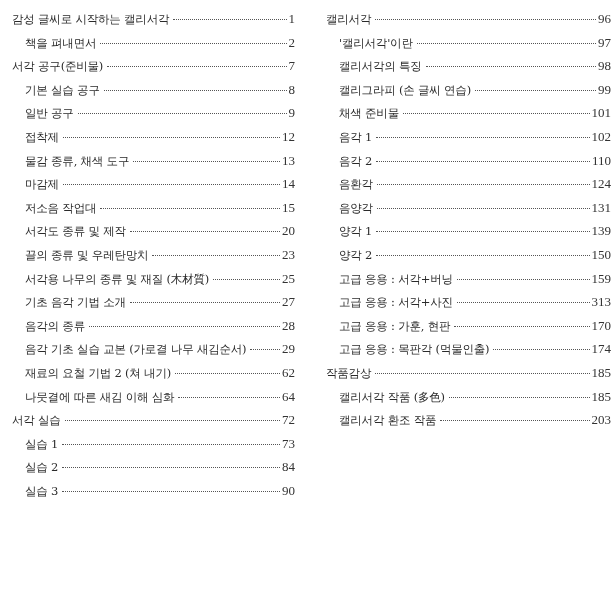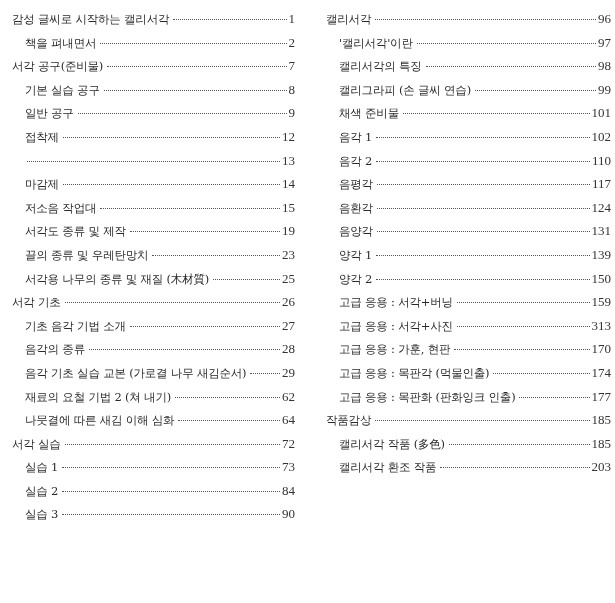--- a/index.html
+++ b/index.html
@@ -44,53 +44,49 @@
     <span class="label">일반 공구</span>
     <span class="leader"></span>
     <span class="page">9</span>
   </div>
     <div class="row l2">
     <span class="label">접착제</span>
     <span class="leader"></span>
     <span class="page">12</span>
   </div>
     <div class="row l2">
+    <span class="label">물감 종류, 채색 도구</span>
     <span class="leader"></span>
     <span class="page">13</span>
   </div>
     <div class="row l2">
     <span class="label">마감제</span>
     <span class="leader"></span>
     <span class="page">14</span>
   </div>
     <div class="row l2">
     <span class="label">저소음 작업대</span>
     <span class="leader"></span>
     <span class="page">15</span>
   </div>
     <div class="row l2">
     <span class="label">서각도 종류 및 제작</span>
     <span class="leader"></span>
-    <span class="page">19</span>
+    <span class="page">20</span>
   </div>
     <div class="row l2">
     <span class="label">끌의 종류 및 우레탄망치</span>
     <span class="leader"></span>
     <span class="page">23</span>
   </div>
     <div class="row l2">
     <span class="label">서각용 나무의 종류 및 재질 (木材質)</span>
     <span class="leader"></span>
     <span class="page">25</span>
   </div>
-    <div class="row">
-    <span class="label">서각 기초</span>
-    <span class="leader"></span>
-    <span class="page">26</span>
-  </div>
     <div class="row l2">
     <span class="label">기초 음각 기법 소개</span>
     <span class="leader"></span>
     <span class="page">27</span>
   </div>
     <div class="row l2">
     <span class="label">음각의 종류</span>
     <span class="leader"></span>
     <span class="page">28</span>
   </div>
@@ -160,25 +156,20 @@
     <span class="label">음각 1</span>
     <span class="leader"></span>
     <span class="page">102</span>
   </div>
     <div class="row l2">
     <span class="label">음각 2</span>
     <span class="leader"></span>
     <span class="page">110</span>
   </div>
     <div class="row l2">
-    <span class="label">음평각</span>
-    <span class="leader"></span>
-    <span class="page">117</span>
-  </div>
-    <div class="row l2">
     <span class="label">음환각</span>
     <span class="leader"></span>
     <span class="page">124</span>
   </div>
     <div class="row l2">
     <span class="label">음양각</span>
     <span class="leader"></span>
     <span class="page">131</span>
   </div>
     <div class="row l2">
@@ -203,25 +194,20 @@
   </div>
     <div class="row l2">
     <span class="label">고급 응용 : 가훈, 현판</span>
     <span class="leader"></span>
     <span class="page">170</span>
   </div>
     <div class="row l2">
     <span class="label">고급 응용 : 목판각 (먹물인출)</span>
     <span class="leader"></span>
     <span class="page">174</span>
-  </div>
-    <div class="row l2">
-    <span class="label">고급 응용 : 목판화 (판화잉크 인출)</span>
-    <span class="leader"></span>
-    <span class="page">177</span>
   </div>
     <div class="row">
     <span class="label">작품감상</span>
     <span class="leader"></span>
     <span class="page">185</span>
   </div>
     <div class="row l2">
     <span class="label">캘리서각 작품 (多色)</span>
     <span class="leader"></span>
     <span class="page">185</span>

